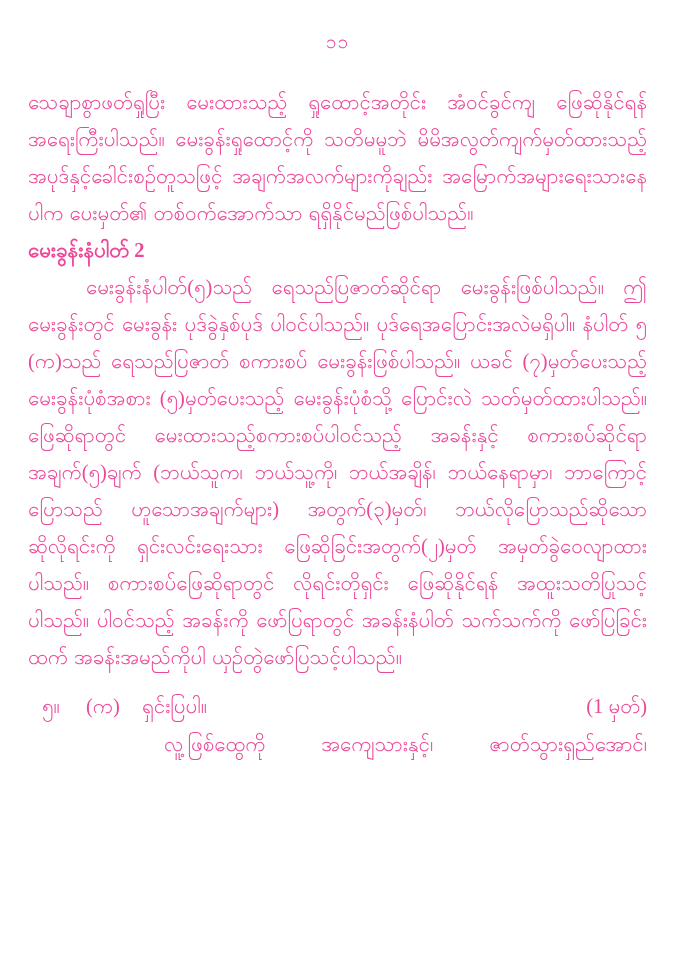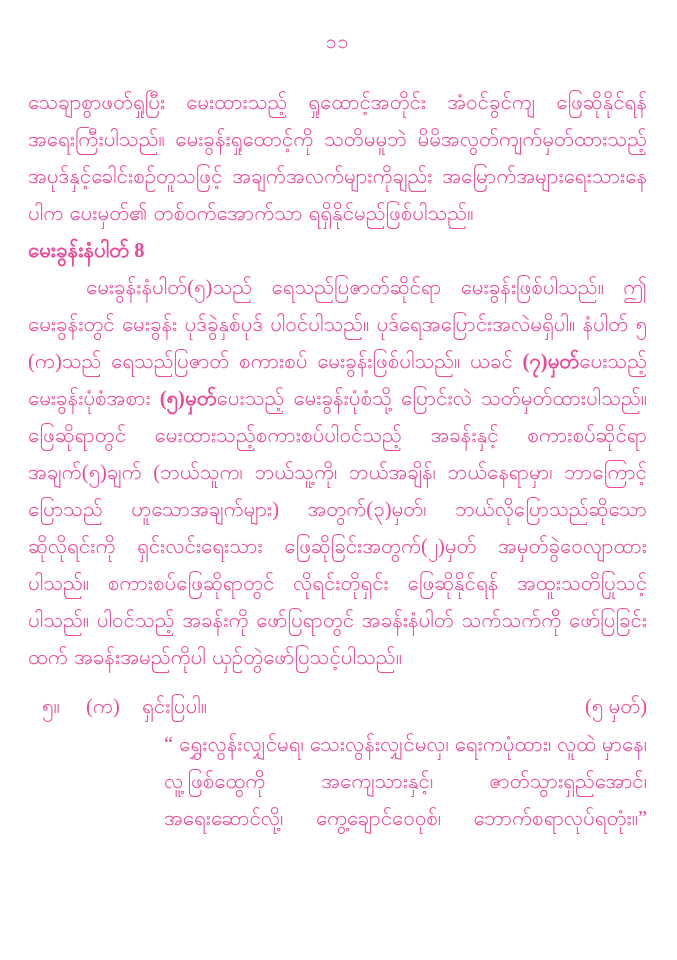--- a/index.html
+++ b/index.html
@@ -26,21 +26,21 @@
   }
   p.body-para {
     text-align: justify;
     word-spacing: 1px;
   }
   .heading {
     font-weight: bold;
     text-align: left;
   }
   .indent-first { text-indent: 58px; }
-  .bold { font-weight: bold; }
+  .bold { font-weight: normal; }
   .sample-block {
     display: flex;
     align-items: flex-start;
     margin-top: 12px;
     padding-left: 14px;
   }
   .sample-num   { flex: 0 0 44px; }
   .sample-let   { flex: 0 0 56px; }
   .sample-body  { flex: 1 1 auto; }
   .q-line2 {
@@ -59,34 +59,32 @@
 </style>
 </head>
 <body>
 
 <div class="page">
 
   <div class="page-number">၁၁</div>
 
   <p class="body-para">သေချာစွာဖတ်ရှုပြီး မေးထားသည့် ရှုထောင့်အတိုင်း အံဝင်ခွင်ကျ ဖြေဆိုနိုင်ရန်အရေးကြီးပါသည်။ မေးခွန်းရှုထောင့်ကို သတိမမူဘဲ မိမိအလွတ်ကျက်မှတ်ထားသည့် အပုဒ်နှင့်ခေါင်းစဉ်တူသဖြင့် အချက်အလက်များကိုချည်း အမြောက်အများရေးသားနေပါက ပေးမှတ်၏ တစ်ဝက်အောက်သာ ရရှိနိုင်မည်ဖြစ်ပါသည်။</p>
 
-  <div class="heading">မေးခွန်းနံပါတ် 8</div>
+  <div class="heading">မေးခွန်းနံပါတ် 2</div>
 
   <p class="body-para indent-first"><span>မေးခွန်းနံပါတ်(၅)သည် ရေသည်ပြဇာတ်ဆိုင်ရာ မေးခွန်းဖြစ်ပါသည်။ ဤမေးခွန်းတွင် မေးခွန်း ပုဒ်ခွဲနှစ်ပုဒ် ပါဝင်ပါသည်။ ပုဒ်ရေအပြောင်းအလဲမရှိပါ။ နံပါတ် ၅ (က)သည် ရေသည်ပြဇာတ် စကားစပ် မေးခွန်းဖြစ်ပါသည်။ ယခင် </span><span class="bold">(၇)မှတ်</span><span>ပေးသည့် မေးခွန်းပုံစံအစား </span><span class="bold">(၅)မှတ်</span><span>ပေးသည့် မေးခွန်းပုံစံသို့ ပြောင်းလဲ သတ်မှတ်ထားပါသည်။ ဖြေဆိုရာတွင် မေးထားသည့်စကားစပ်ပါဝင်သည့် အခန်းနှင့် စကားစပ်ဆိုင်ရာ အချက်(၅)ချက် (ဘယ်သူက၊ ဘယ်သူ့ကို၊ ဘယ်အချိန်၊ ဘယ်နေရာမှာ၊ ဘာကြောင့်ပြောသည် ဟူသောအချက်များ) အတွက်(၃)မှတ်၊ ဘယ်လိုပြောသည်ဆိုသော ဆိုလိုရင်းကို ရှင်းလင်းရေးသား ဖြေဆိုခြင်းအတွက်(၂)မှတ် အမှတ်ခွဲဝေလျာထားပါသည်။ စကားစပ်ဖြေဆိုရာတွင် လိုရင်းတိုရှင်း ဖြေဆိုနိုင်ရန် အထူးသတိပြုသင့်ပါသည်။ ပါဝင်သည့် အခန်းကို ဖော်ပြရာတွင် အခန်းနံပါတ် သက်သက်ကို ဖော်ပြခြင်းထက် အခန်းအမည်ကိုပါ ယှဉ်တွဲဖော်ပြသင့်ပါသည်။</span></p>
 
 
   <div class="sample-block">
     <div class="sample-num">၅။</div>
     <div class="sample-let">(က)</div>
     <div class="sample-body">
       <div class="q-line2">
         <span>ရှင်းပြပါ။</span>
-        <span>(၅ မှတ်)</span>
+        <span>(1 မှတ်)</span>
       </div>
       <div class="quote">
-        <div class="quote-line">“ ရွှေးလွန်းလျှင်မရ၊ သေးလွန်းလျှင်မလှ၊ ရေးကပုံထား၊ လူထဲ မှာနေ၊</div>
         <div class="quote-line">လူ့ဖြစ်ထွေကို အကျေသားနှင့်၊ ဇာတ်သွားရှည်အောင်၊</div>
-        <div class="quote-line">အရေးဆောင်လို့၊ ကွေ့ချောင်ဝေဝုစ်၊ ဘောက်စရာလုပ်ရတုံး။”</div>
       </div>
     </div>
   </div>
 
 </div>
 
 </body></html>

